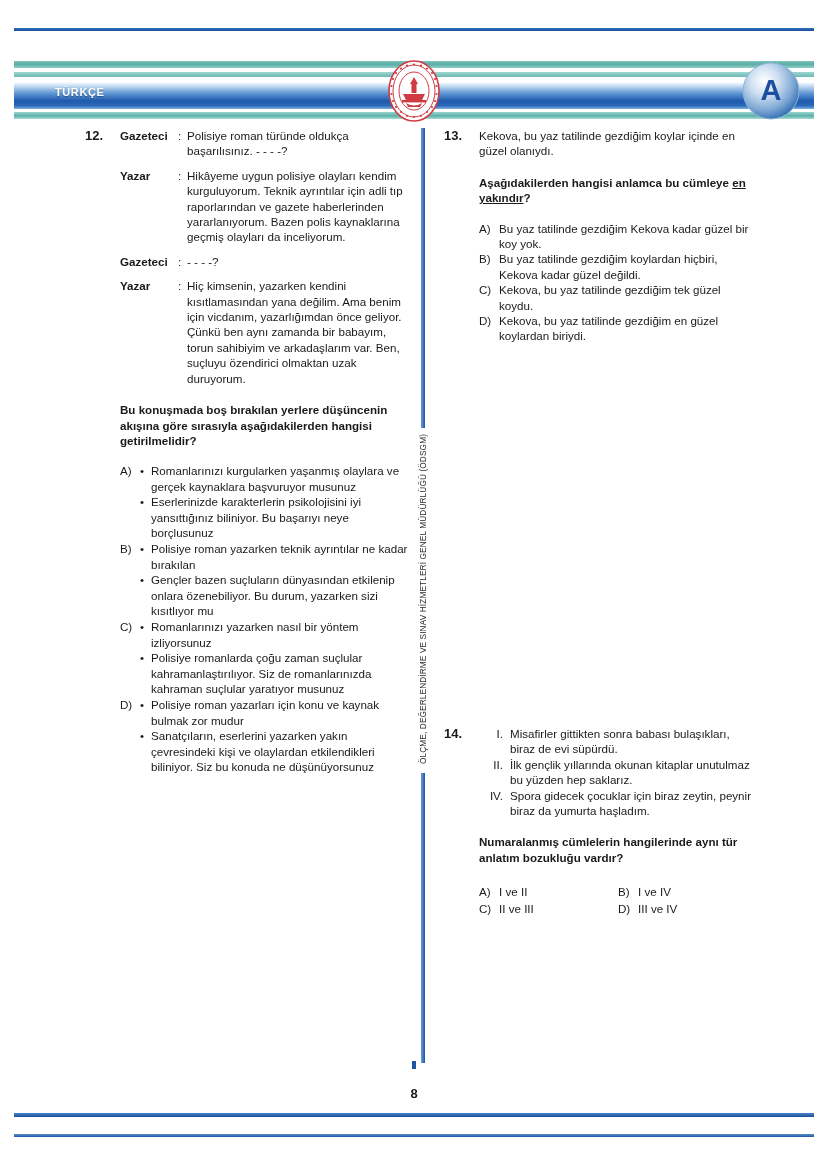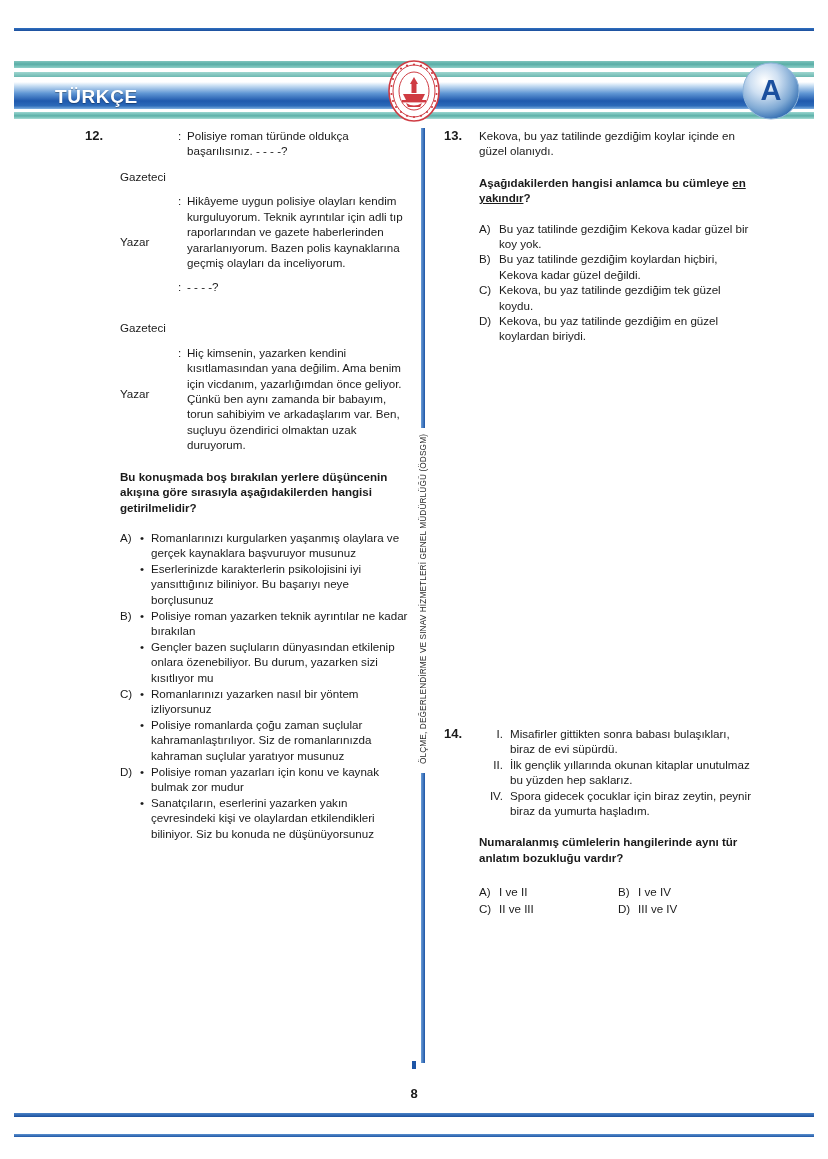--- a/index.html
+++ b/index.html
@@ -57,21 +57,21 @@
     top: 24px;
     height: 27px;
     background: linear-gradient(to bottom,
         #ffffff 0%, #cfe3f5 12%, #5f96d4 42%,
         #1f59ad 70%, #2c6ab9 88%, #7fb0e0 100%);
   }
   .subject-label {
     position: absolute;
     left: 55px;
     top: 28px;
-    font-size: 19px;
+    font-size: 11px;
     font-weight: bold;
     color: #ffffff;
     letter-spacing: 0.6px;
     text-shadow: 0 1px 1px rgba(0,0,0,.35);
   }
 
   
   .seal {
     position: absolute;
     left: 50%;
@@ -161,23 +161,22 @@
     font-weight: bold;
     font-size: 13px;
     text-align: center;
   }
   .q-body { margin-left: 42px; }
 
   
   .dlg-row { display: flex; margin-bottom: 1px; }
   .dlg-speaker {
     flex: 0 0 58px;
-    font-weight: normal;
+    font-weight: bold;
     white-space: nowrap;
-    margin-top: 41px;
   }
   .dlg-colon { flex: 0 0 9px; }
   .dlg-text { flex: 1 1 auto; }
 
   .stem {
     font-weight: bold;
     margin-top: 16px;
   }
   .stem u { text-decoration: underline; }
 

